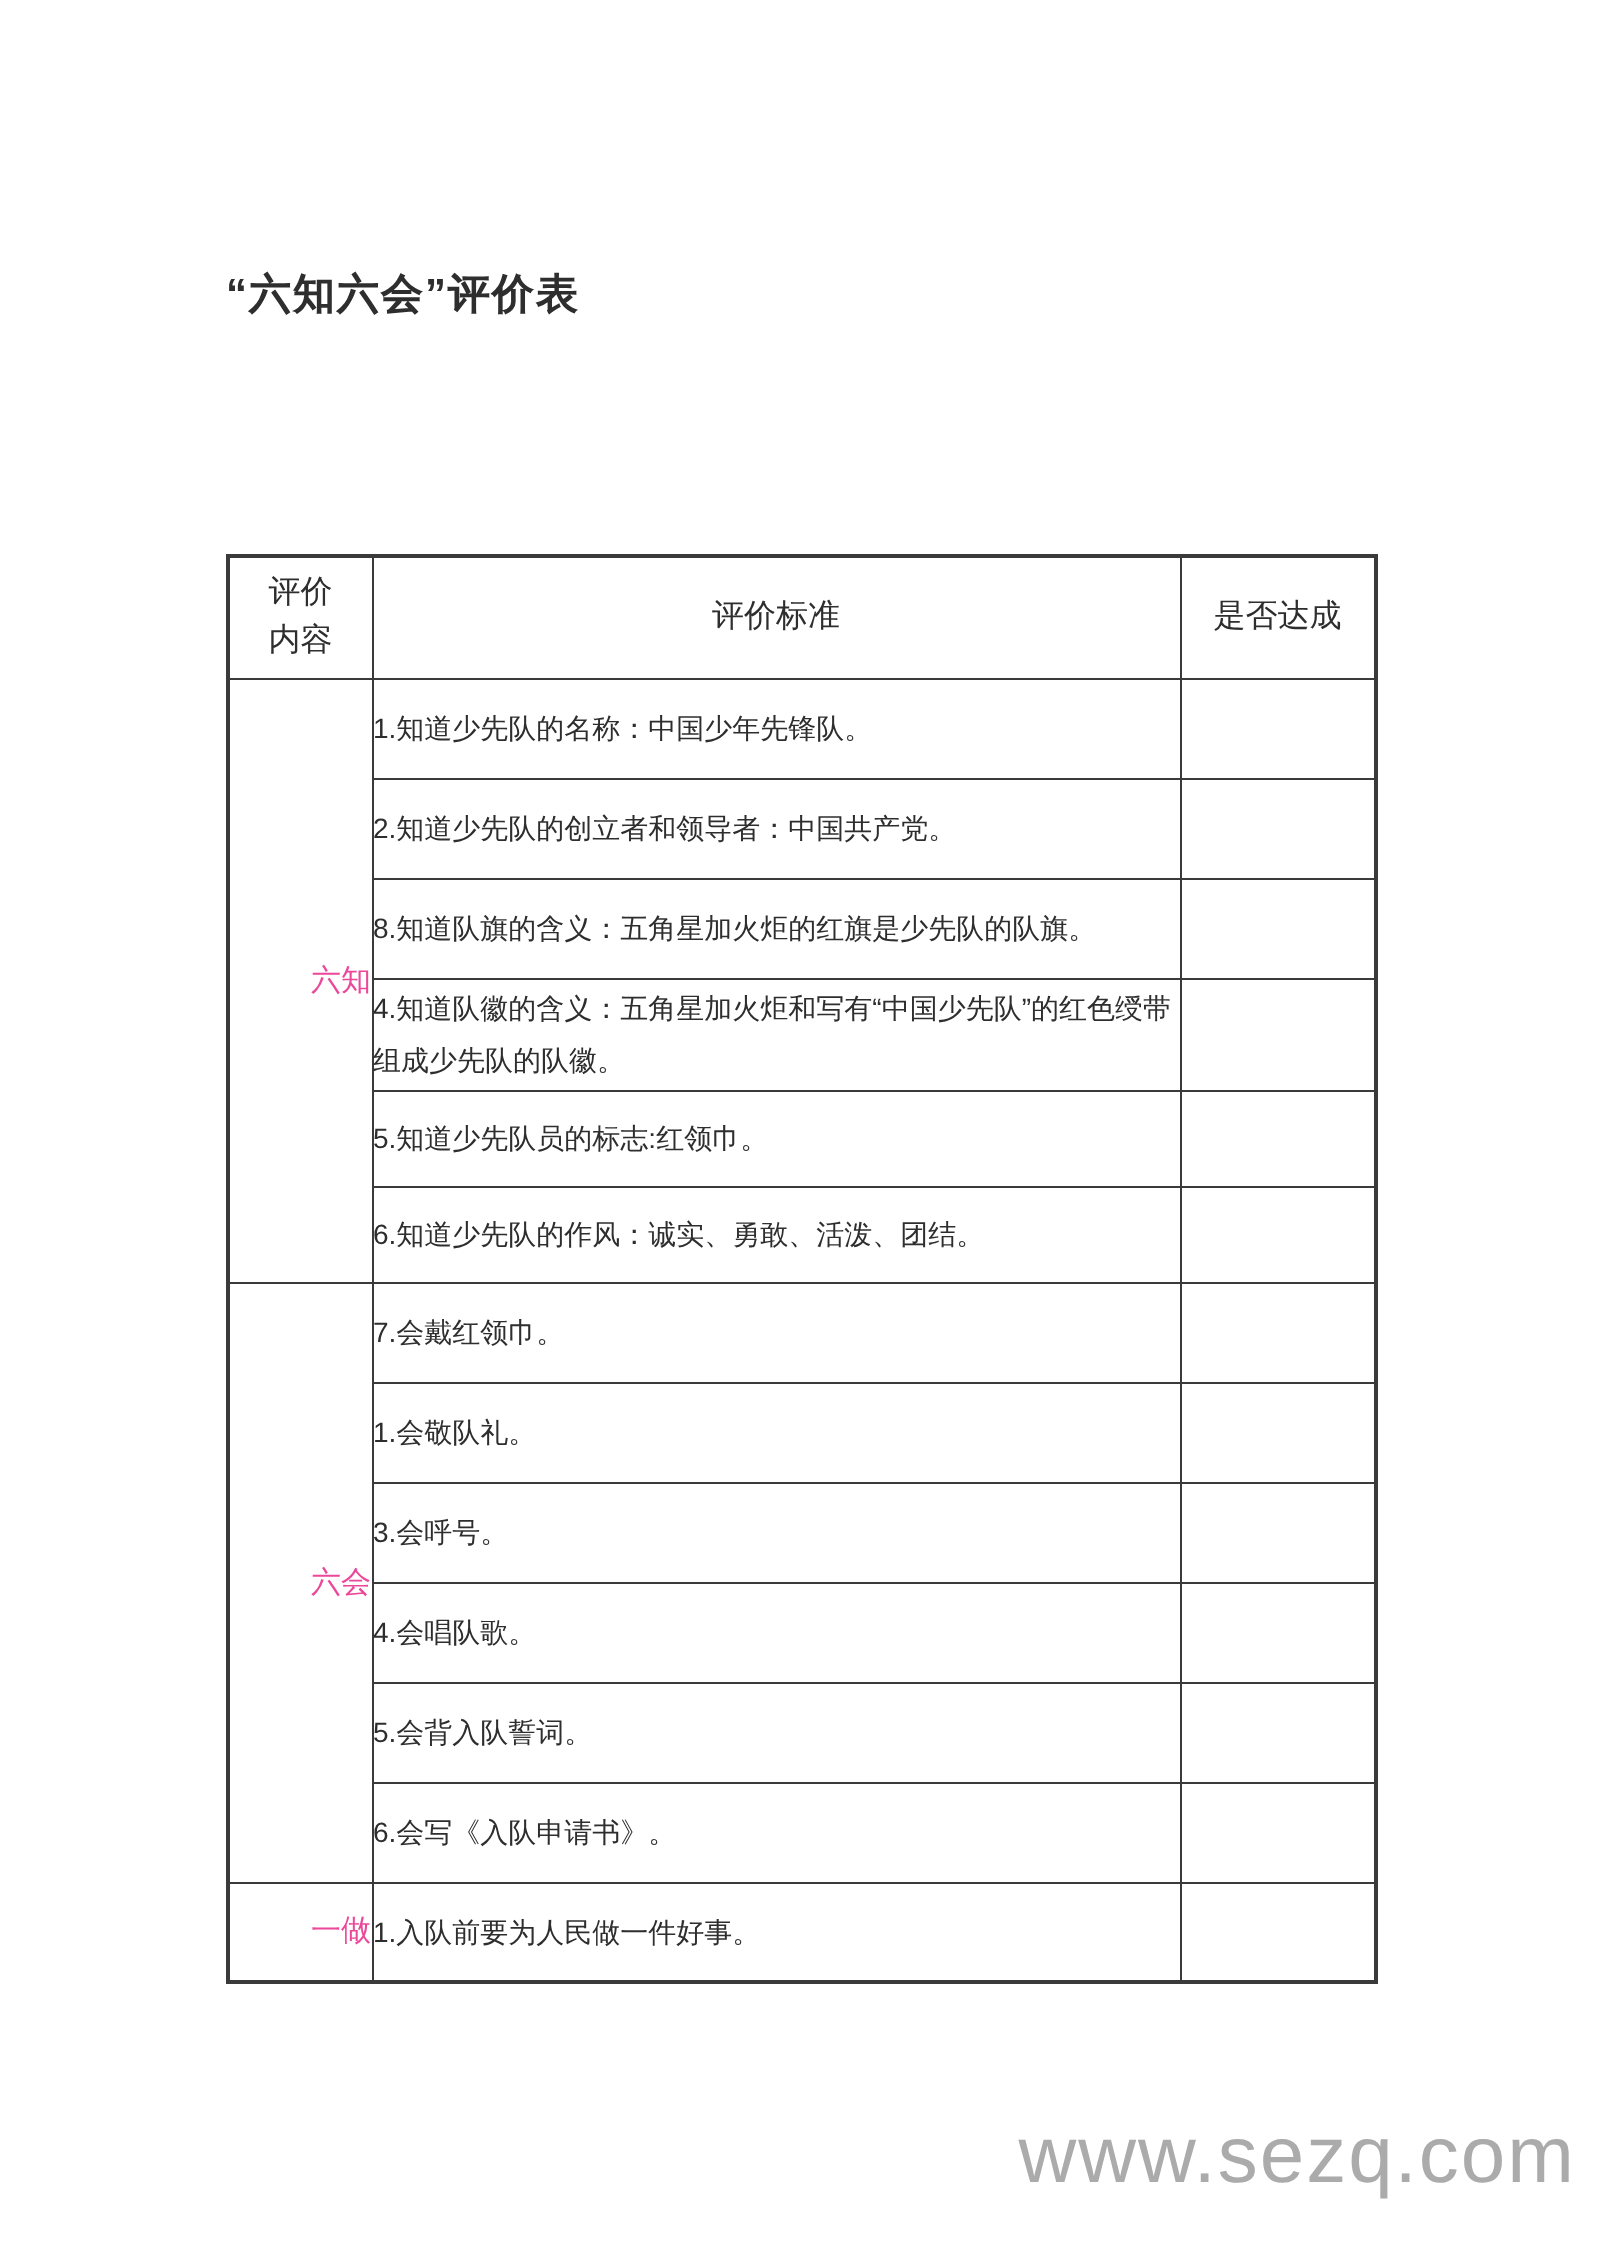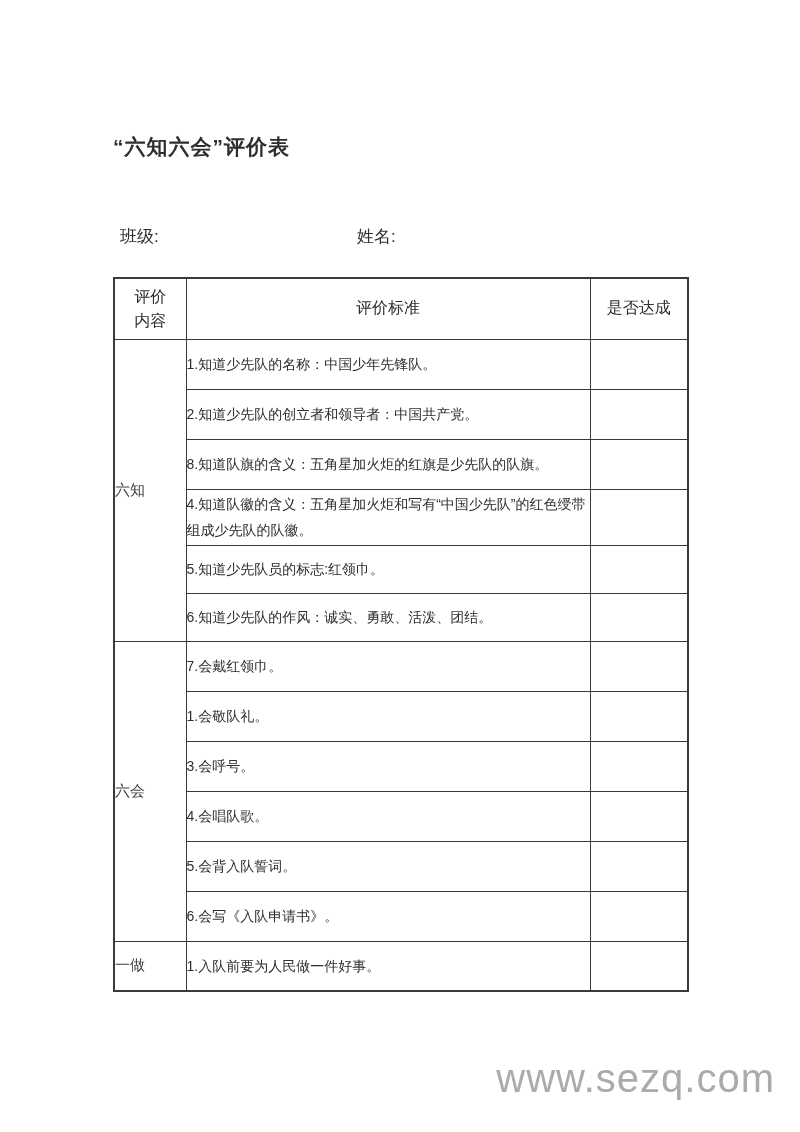--- a/index.html
+++ b/index.html
@@ -44,54 +44,50 @@
     font-weight:normal;
   }
   tr.hdr{height:61px;}
   tr.row{height:50px;}
   tr.row-tall{height:56px;}
   tr.row-short{height:48px;}
   th.h-content{font-size:16px;text-align:center;line-height:24px;color:#2e2e2e;}
   th.h-criteria{font-size:16px;text-align:center;color:#2e2e2e;}
   th.h-achieved{font-size:16px;text-align:center;color:#2e2e2e;margin-left:40px;}
   td.cat{
-    text-align:left;
+    text-align:right;
     font-size:15px;
-    color:#404040;
+    color:#ec4899;
   }
   td.crit{
     font-size:14px;
     line-height:26px;
     padding-left:13px;
     padding-right:10px;
     color:#2e2e2e;
     text-align:left;
   }
   td.check{background:#ffffff;}
   .watermark{
     position:absolute;
     top:1056px;
-    right:25px;
+    right:12px;
     font-size:40px;
     letter-spacing:1px;
     color:var(--watermark,#ababab);
     font-family:"Liberation Sans","DejaVu Sans",sans-serif;
   }
 </style>
 </head>
 <body>
 
 <div class="page">
 
   <div class="doc-title">“六知六会”评价表</div>
 
-  <div class="info-line">
-    <span class="info-label class">班级:</span>
-    <span class="info-label name">姓名:</span>
-  </div>
 
   <table class="eval">
     <colgroup>
       <col style="width:72px">
       <col style="width:404px">
       <col style="width:98px">
     </colgroup>
     <tbody>
         <tr class="hdr">
       <th class="h-content">

